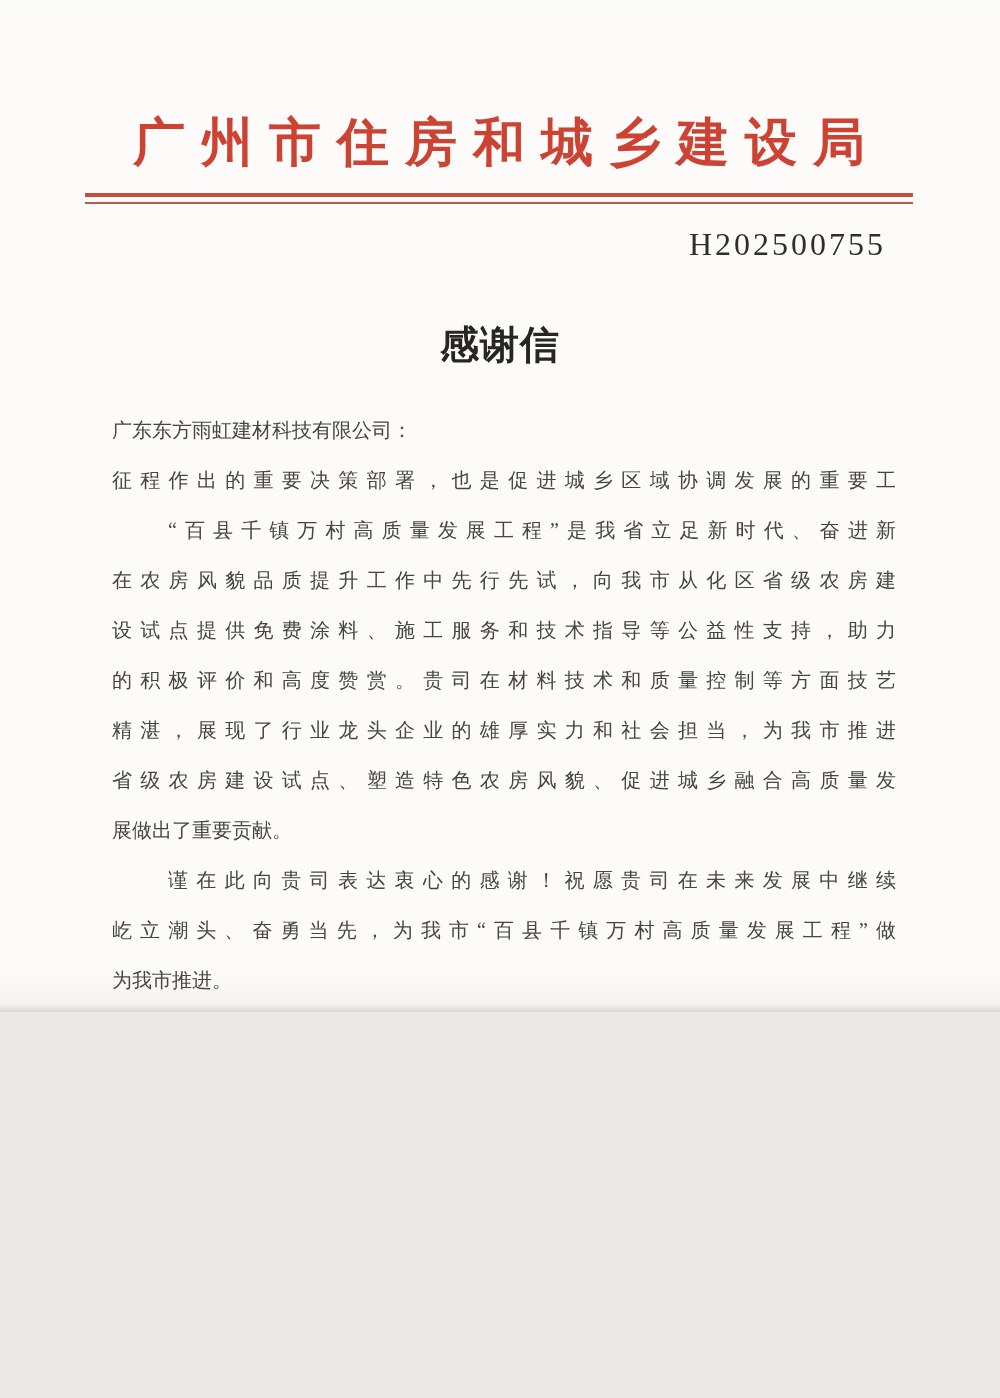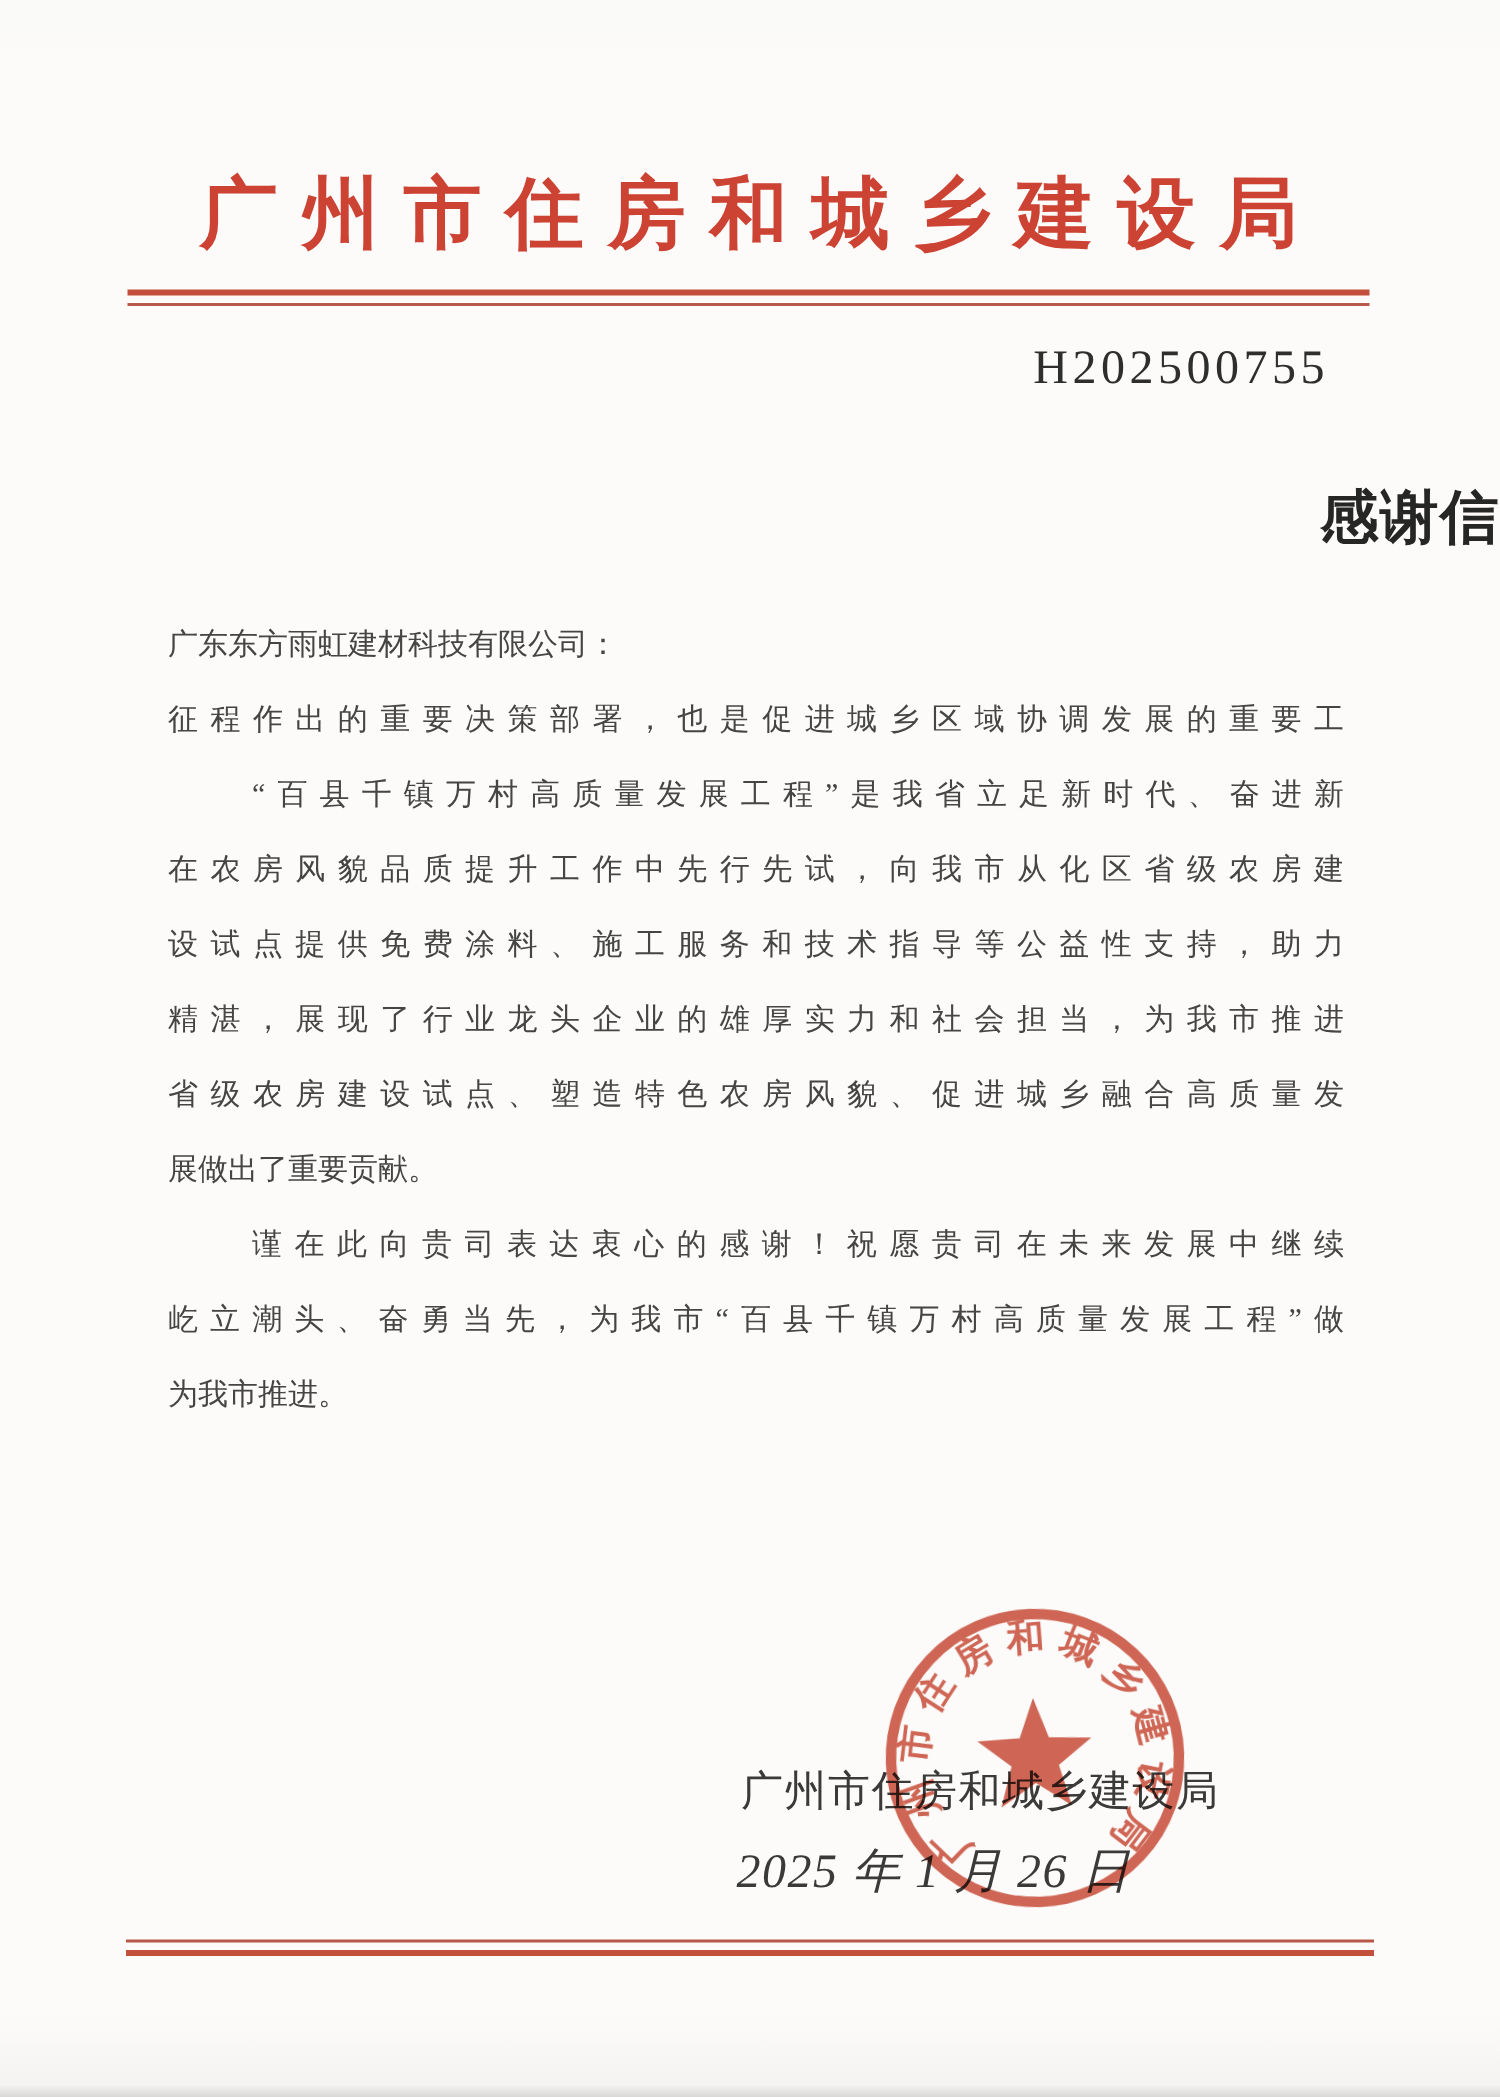--- a/index.html
+++ b/index.html
@@ -1,18 +1,18 @@
 <!DOCTYPE html>
 <html><head>
 <meta charset="utf-8">
 <style>
   html,body{margin:0;padding:0;background:#e9e8e6;}
   .page{
     position:relative;
-    width:1000px;height:1398px;
+    width:1000px;height:1012px;
     margin:0 auto;
     background:linear-gradient(180deg,#fafaf9 0%,#fcfbfa 4%,#fcfbfa 96%,#f3f2f0 100%);
     overflow:hidden;
     font-family:"Liberation Serif","DejaVu Serif",serif;
   }
   
   .org-title{
     position:absolute;top:108px;left:0;width:100%;
     text-align:center;
     font-size:52px;font-weight:700;
@@ -24,21 +24,21 @@
   .rule{position:absolute;background:#c3503c;}
   .rule-top-thick{top:193px;left:85px;width:828px;height:4px;}
   .rule-top-thin{top:202px;left:85px;width:828px;height:2px;background:#b85a49;}
   .ref-number{
     position:absolute;top:226px;right:114px;
     font-size:32px;color:#2e2e2c;letter-spacing:3px;
   }
   
   .letter-title{
     position:absolute;top:318px;left:0;width:100%;
-    text-align:right;font-size:39px;font-weight:700;color:#262624;
+    text-align:center;font-size:39px;font-weight:700;color:#262624;
     letter-spacing:1px;
   }
   
   .letter-body{
     position:absolute;top:405px;left:112px;width:784px;
     font-size:20px;color:#454543;
   }
   .bline{
     height:50px;line-height:50px;
     text-align:justify;text-align-last:justify;
@@ -83,20 +83,21 @@
   <div class="ref-number">H202500755</div>
 
   <div class="letter-title">感谢信</div>
 
   <div class="letter-body">
     <div class="bline left">广东东方雨虹建材科技有限公司：</div>
     <div class="bline">征程作出的重要决策部署，也是促进城乡区域协调发展的重要工</div>
     <div class="bline indent">“百县千镇万村高质量发展工程”是我省立足新时代、奋进新</div>
     <div class="bline">在农房风貌品质提升工作中先行先试，向我市从化区省级农房建</div>
     <div class="bline">设试点提供免费涂料、施工服务和技术指导等公益性支持，助力</div>
+    <div class="bline">的积极评价和高度赞赏。贵司在材料技术和质量控制等方面技艺</div>
     <div class="bline">精湛，展现了行业龙头企业的雄厚实力和社会担当，为我市推进</div>
     <div class="bline">省级农房建设试点、塑造特色农房风貌、促进城乡融合高质量发</div>
     <div class="bline left">展做出了重要贡献。</div>
     <div class="bline indent">谨在此向贵司表达衷心的感谢！祝愿贵司在未来发展中继续</div>
     <div class="bline">屹立潮头、奋勇当先，为我市“百县千镇万村高质量发展工程”做</div>
     <div class="bline left">为我市推进。</div>
   </div>
 
   <div class="signature-org">广州市住房和城乡建设局</div>
   <div class="signature-date">2025 年 1 月 26 日</div>

